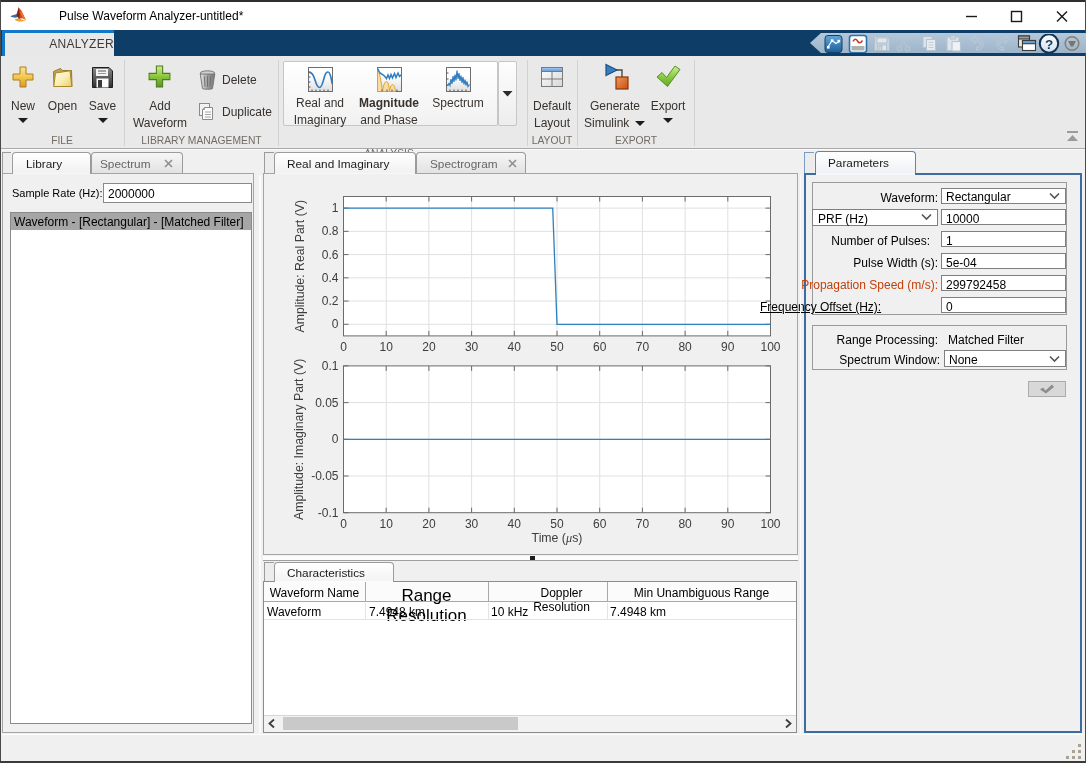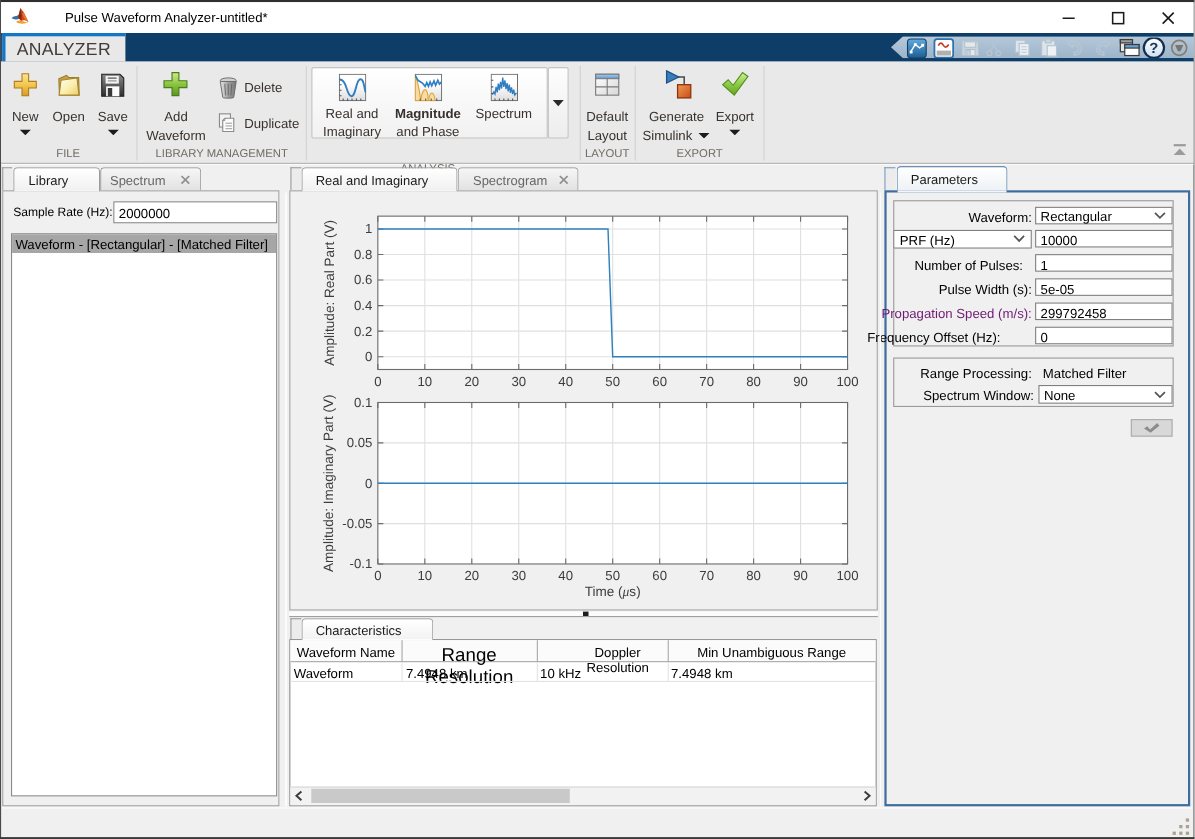--- a/index.html
+++ b/index.html
@@ -29,21 +29,21 @@
 <div class="abs" style="left:31px;top:9px;font-size:12px;color:#000;margin-left:28px;">Pulse Waveform Analyzer-untitled*</div>
 <svg class="abs" style="left:955px;top:2px;" width="125" height="28" viewBox="0 0 125 28">
   <line x1="11" y1="14.5" x2="22" y2="14.5" stroke="#1a1a1a" stroke-width="1.4"></line>
   <rect x="56.5" y="9.5" width="10" height="10" fill="none" stroke="#1a1a1a" stroke-width="1.4"></rect>
   <line x1="102" y1="9.5" x2="112" y2="19.5" stroke="#1a1a1a" stroke-width="1.4"></line>
   <line x1="112" y1="9.5" x2="102" y2="19.5" stroke="#1a1a1a" stroke-width="1.4"></line>
 </svg>
 
 <div class="abs" style="left:1px;top:30px;width:1084px;height:26px;background:#0e3e68;"></div>
 <div class="abs" style="left:2px;top:30px;width:112px;height:26px;background:#e8e8e8;border-top:3px solid #1377c8;border-left:3px solid #1377c8;"></div>
-<div class="abs ctr" style="left:2px;top:37px;width:112px;font-size:16px;color:#413a35;letter-spacing:0.3px;">ANALYZER</div>
+<div class="abs ctr" style="left:2px;top:37px;width:112px;font-size:12px;color:#413a35;letter-spacing:0.3px;text-align:right;">ANALYZER</div>
 
 <div class="abs" style="left:810px;top:33px;width:276px;height:20px;background:linear-gradient(#b5c8da,#9db4c9);clip-path:polygon(11px 0,100% 0,100% 100%,11px 100%,0 50%);"></div>
 <svg class="abs" style="left:820px;top:34px;" width="266" height="19" viewBox="0 0 266 19">
   <defs>
     <linearGradient id="qi1" x1="0" y1="0" x2="0" y2="1">
         <stop offset="0" stop-color="#62a9db"></stop>
         <stop offset="1" stop-color="#1c5e95"></stop>
       </linearGradient>
     <linearGradient id="qhelp" x1="0" y1="0" x2="0" y2="1">
         <stop offset="0" stop-color="#ffffff"></stop>
@@ -555,27 +555,27 @@
   </svg>
 <div class="abs" style="left:941px;top:209px;width:125px;height:16px;background:#fff;border:1px solid #7f7f7f;"></div>
 <div class="abs" style="left:946px;top:212px;font-size:12px;color:#000;">10000</div>
 
 <div class="abs" style="left:752px;top:234px;width:178px;font-size:12px;color:#000;text-align:right;">Number of Pulses:</div>
 <div class="abs" style="left:941px;top:231px;width:125px;height:16px;background:#fff;border:1px solid #7f7f7f;"></div>
 <div class="abs" style="left:946px;top:234px;font-size:12px;color:#000;">1</div>
 
 <div class="abs" style="left:760px;top:256px;width:178px;font-size:12px;color:#000;text-align:right;">Pulse Width (s):</div>
 <div class="abs" style="left:941px;top:253px;width:125px;height:16px;background:#fff;border:1px solid #7f7f7f;"></div>
-<div class="abs" style="left:946px;top:256px;font-size:12px;color:#000;">5e-05</div>
-
-<div class="abs" style="left:760px;top:278px;width:178px;font-size:12px;color:#701a75;text-align:right;">Propagation Speed (m/s):</div>
+<div class="abs" style="left:946px;top:256px;font-size:12px;color:#000;">5e-04</div>
+
+<div class="abs" style="left:760px;top:278px;width:178px;font-size:12px;color:#c2410c;text-align:right;">Propagation Speed (m/s):</div>
 <div class="abs" style="left:941px;top:275px;width:125px;height:16px;background:#fff;border:1px solid #7f7f7f;"></div>
 <div class="abs" style="left:946px;top:278px;font-size:12px;color:#000;">299792458</div>
 
-<div class="abs" style="left:760px;top:300px;width:178px;font-size:12px;color:#000;text-align:center;">Frequency Offset (Hz):</div>
+<div class="abs" style="left:760px;top:300px;width:178px;font-size:12px;color:#000;text-align:left;text-decoration:underline;">Frequency Offset (Hz):</div>
 <div class="abs" style="left:941px;top:297px;width:125px;height:16px;background:#fff;border:1px solid #7f7f7f;"></div>
 <div class="abs" style="left:946px;top:300px;font-size:12px;color:#000;">0</div>
 
 <div class="abs" style="left:812px;top:325px;width:255px;height:45px;border:1px solid #9a9a9a;"></div>
 <div class="abs" style="left:760px;top:333px;width:178px;font-size:12px;color:#000;text-align:right;">Range Processing:</div>
 <div class="abs" style="left:948px;top:333px;font-size:12px;color:#000;">Matched Filter</div>
 <div class="abs" style="left:760px;top:353px;width:180px;font-size:12px;color:#000;text-align:right;">Spectrum Window:</div>
 <div class="abs" style="left:944px;top:350px;width:122px;height:17px;background:#fff;border:1px solid #7f7f7f;"></div>
 <div class="abs" style="left:949px;top:353px;font-size:12px;color:#000;">None</div>
 <svg class="abs" style="left:1048px;top:355px;" width="13" height="8">

